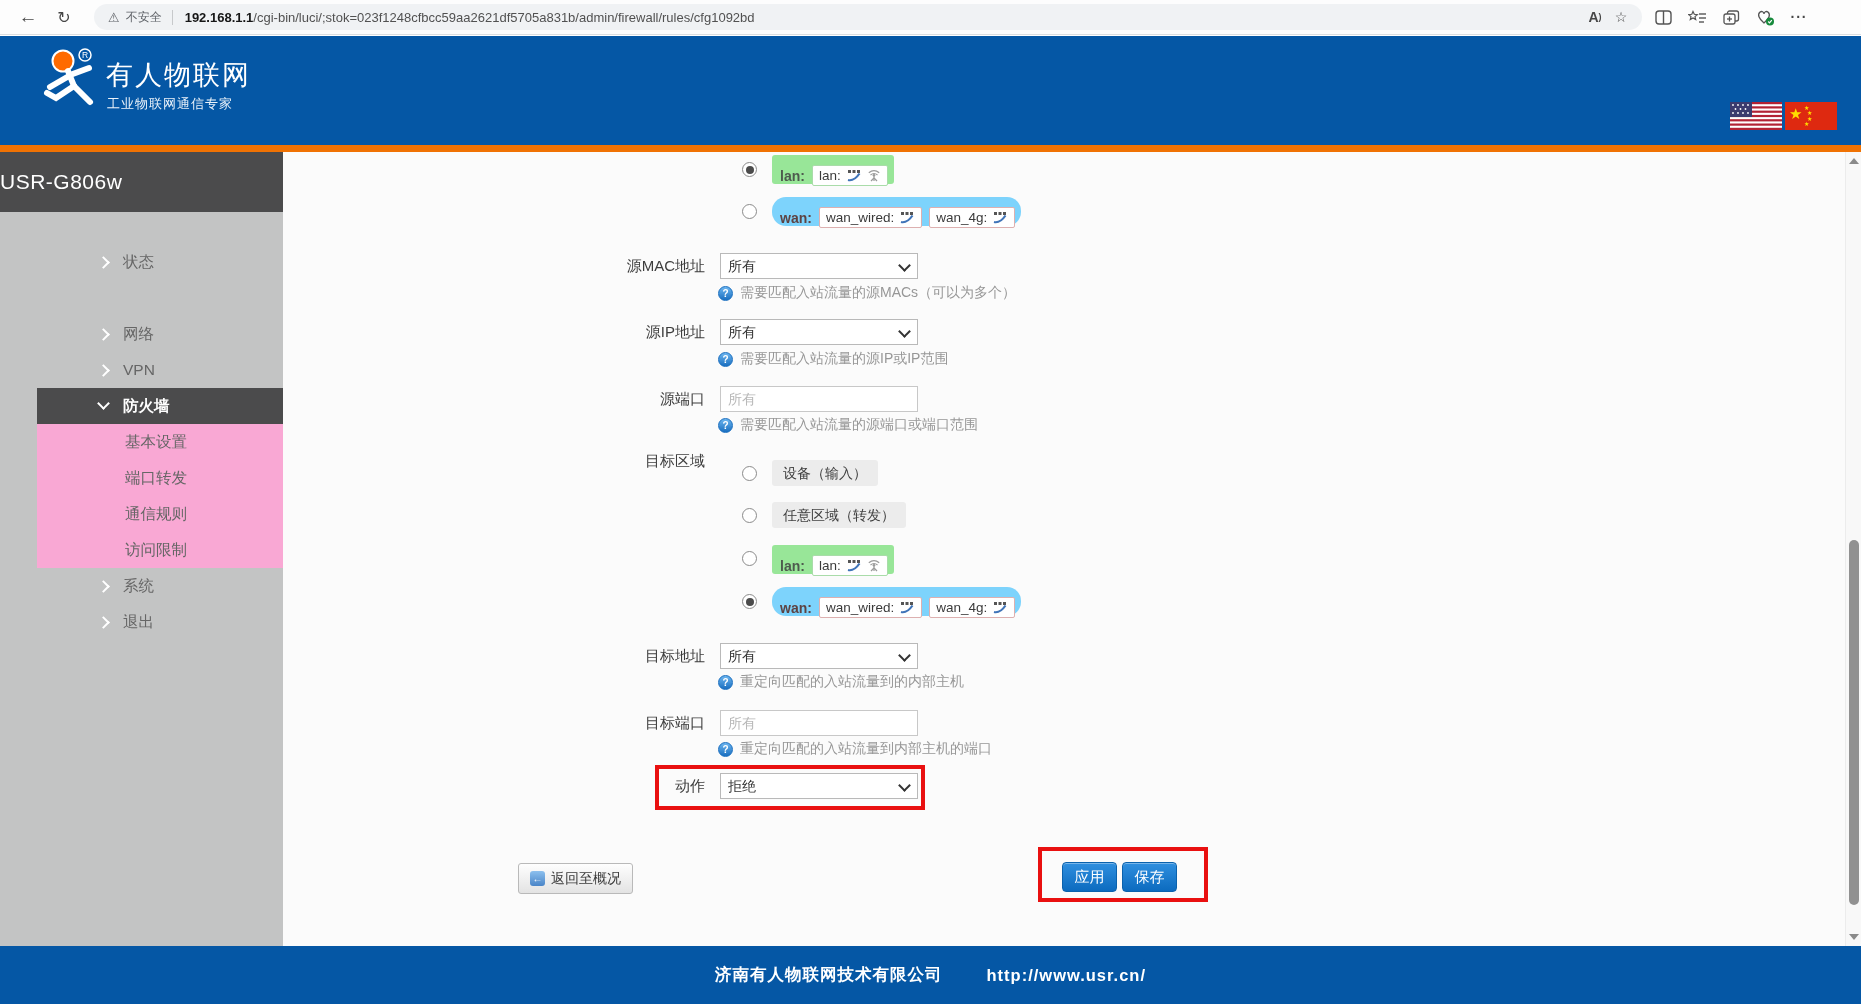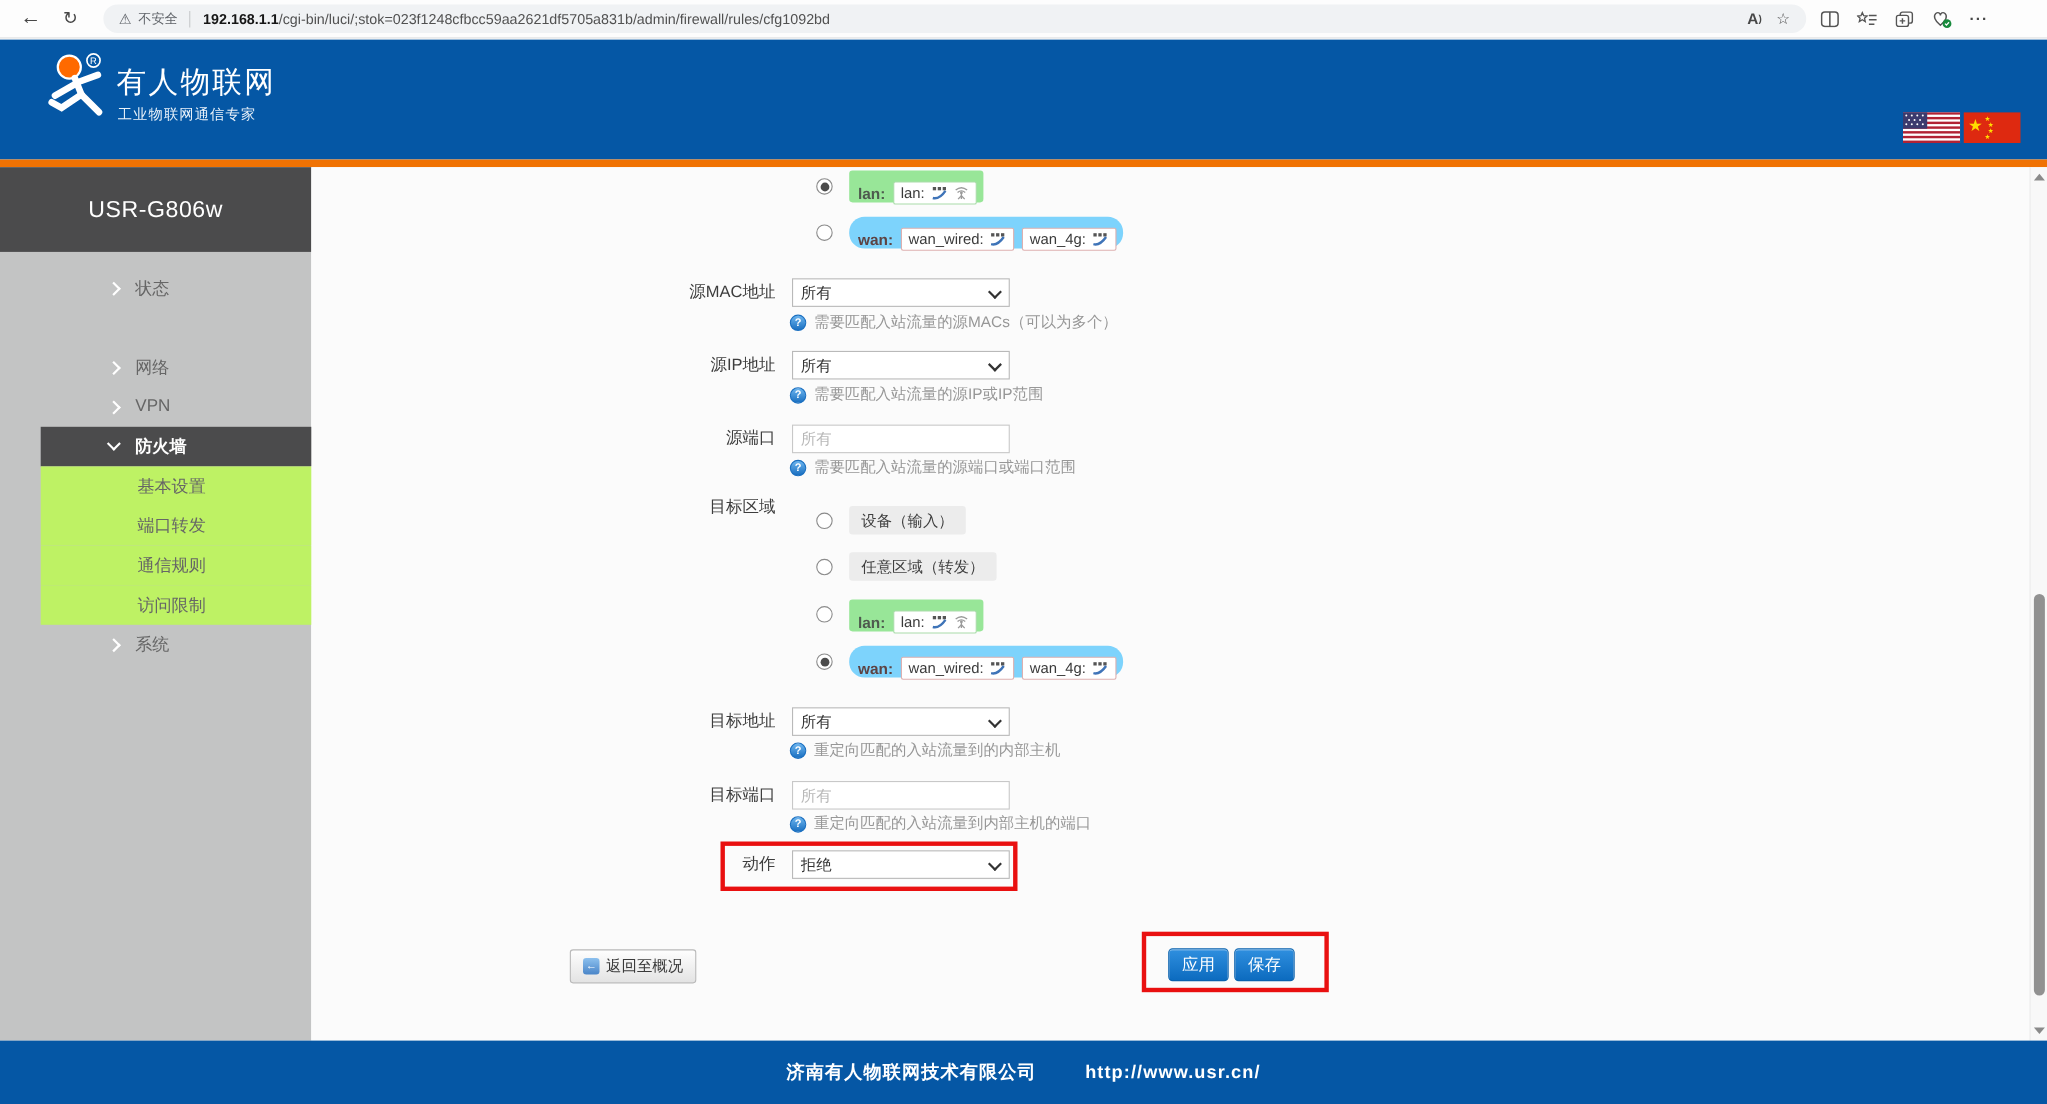--- a/index.html
+++ b/index.html
@@ -33,30 +33,30 @@
   .logo-svg{position:absolute;left:37px;top:11px;}
   .brand-title{position:absolute;left:106px;top:21px;font-size:27px;font-weight:400;color:#fff;letter-spacing:2px;}
   .brand-sub{position:absolute;left:107px;top:59px;font-size:13px;color:#eaf2fa;letter-spacing:1px;}
   .slogan{position:absolute;right:34px;top:30px;font-size:26px;font-weight:700;color:#fff;letter-spacing:4px;}
   .flags{position:absolute;right:24px;top:66px;display:flex;gap:3px;}
   .flags svg{display:block;cursor:pointer;}
   .orange-line{position:absolute;left:0;top:145px;width:1861px;height:7px;background:#f07203;}
 
   
   .sidebar{position:absolute;left:0;top:152px;width:283px;height:794px;background:#c3c4c4;}
-  .side-title{position:absolute;left:0;top:0;width:283px;height:77px;background:#4b4b4c;
-    color:#fff;font-size:21px;letter-spacing:.5px;display:flex;align-items:center;justify-content:center;}
+  .side-title{position:absolute;left:0;top:0;width:283px;height:60px;background:#4b4b4c;
+    color:#fff;font-size:21px;letter-spacing:.5px;display:flex;align-items:center;}
   .srow{position:absolute;left:0;width:283px;height:36px;display:flex;align-items:center;cursor:pointer;
     font-size:15.5px;color:#666;margin-left:37px;}
   .srow .chev{margin-left:62px;width:7px;height:7px;border-top:2px solid #fff;border-right:2px solid #fff;
     transform:rotate(45deg);flex:0 0 auto;}
   .srow .slabel{margin-left:15px;}
   .srow.active{background:#4b4b4c;color:#fff;font-weight:700;}
   .srow.active .chev{transform:rotate(135deg);margin-top:-5px;}
-  .srow.sub{background:#bef264;}
+  .srow.sub{background:#f9a8d4;}
   .srow.sub .slabel{margin-left:88px;}
 
   
   .main{position:absolute;left:283px;top:152px;width:1562px;height:794px;background:#fbfbfb;}
   .flabel{position:absolute;left:0;width:422px;text-align:right;font-size:15px;color:#3d3d3d;line-height:26px;}
   .radio{position:absolute;left:459px;width:15px;height:15px;border:1px solid #8b8b8b;border-radius:50%;
     background:#fff;box-sizing:border-box;cursor:pointer;}
   .radio.sel::after{content:"";position:absolute;left:2.5px;top:2.5px;width:8px;height:8px;border-radius:50%;background:#4b4b4b;}
   .ztag{position:absolute;left:489px;height:29px;border-radius:3px;display:flex;align-items:center;
     padding:12px 6px 0 8px;gap:7px;box-sizing:border-box;}
@@ -250,20 +250,24 @@
     <div class="srow sub" style="top:344px">
         <span class="slabel">通信规则</span>
       </div>
     <div class="srow sub" style="top:380px">
         <span class="slabel">访问限制</span>
       </div>
     <div class="srow" style="top:416px">
         <span class="chev"></span>
         <span class="slabel">系统</span>
       </div>
+    <div class="srow" style="top:452px">
+        <span class="chev"></span>
+        <span class="slabel">退出</span>
+      </div>
   </div>
 
   <div class="main">
 
     <span class="radio sel" style="top:10px"></span>
     <div class="ztag green" style="top:3px">
       <span class="zname">lan:</span>
       <span class="netbox">
         <span>lan:</span>
         <svg width="16" height="13" viewBox="0 0 16 13">

